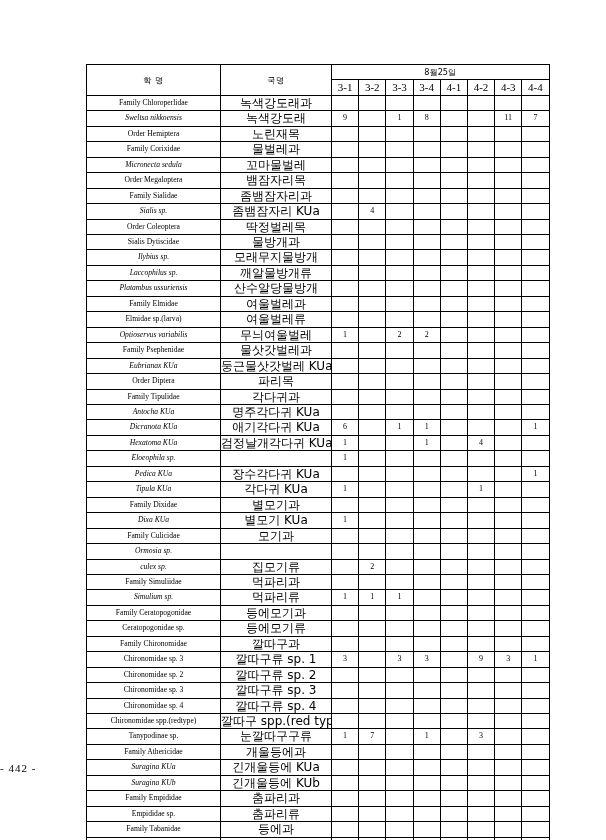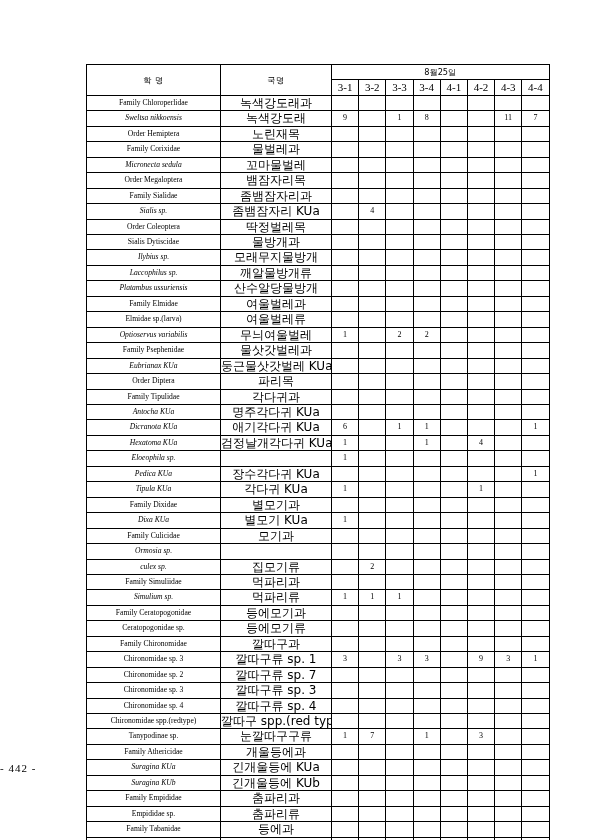--- a/index.html
+++ b/index.html
@@ -562,21 +562,21 @@
             <td class="num-cell"></td>
             <td class="num-cell">3</td>
             <td class="num-cell">3</td>
             <td class="num-cell"></td>
             <td class="num-cell">9</td>
             <td class="num-cell">3</td>
             <td class="num-cell">1</td>
           </tr>
           <tr>
             <td class="sci-plain">Chironomidae sp. 2</td>
-            <td class="kor-cell">깔따구류 sp. 7</td>
+            <td class="kor-cell">깔따구류 sp. 2</td>
             <td class="num-cell"></td>
             <td class="num-cell"></td>
             <td class="num-cell"></td>
             <td class="num-cell"></td>
             <td class="num-cell"></td>
             <td class="num-cell"></td>
             <td class="num-cell"></td>
             <td class="num-cell"></td>
           </tr>
           <tr>

